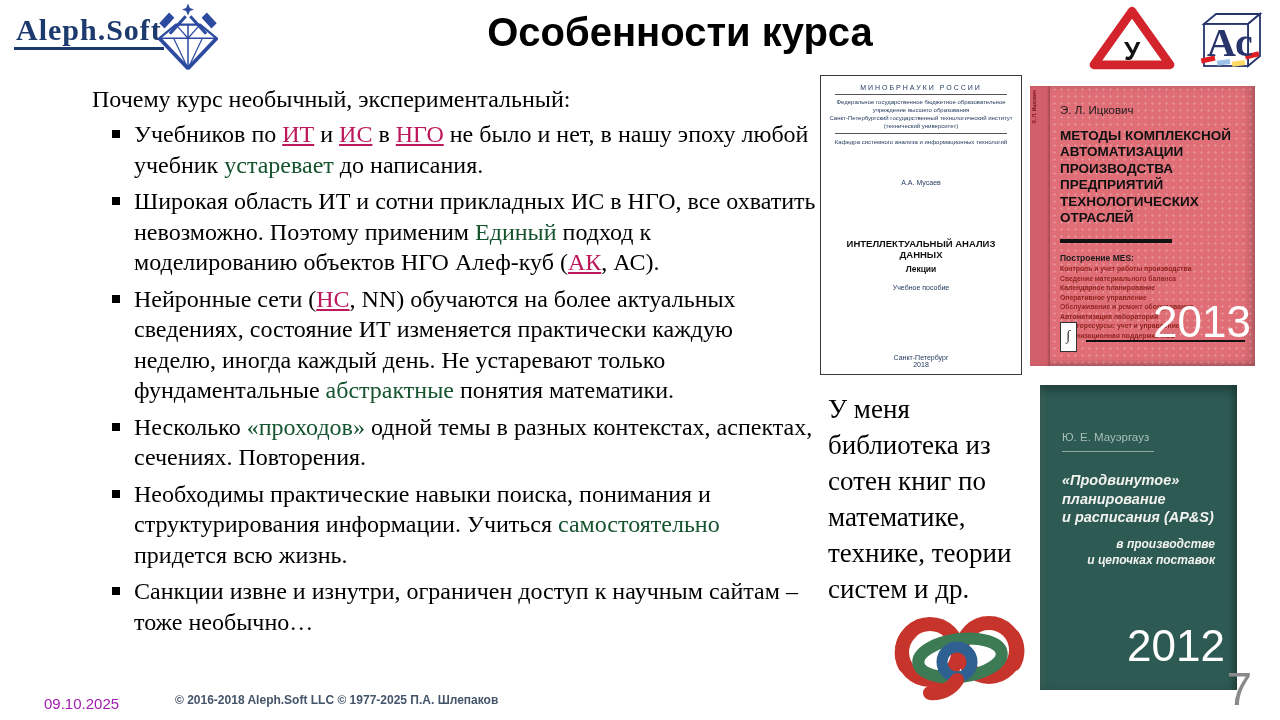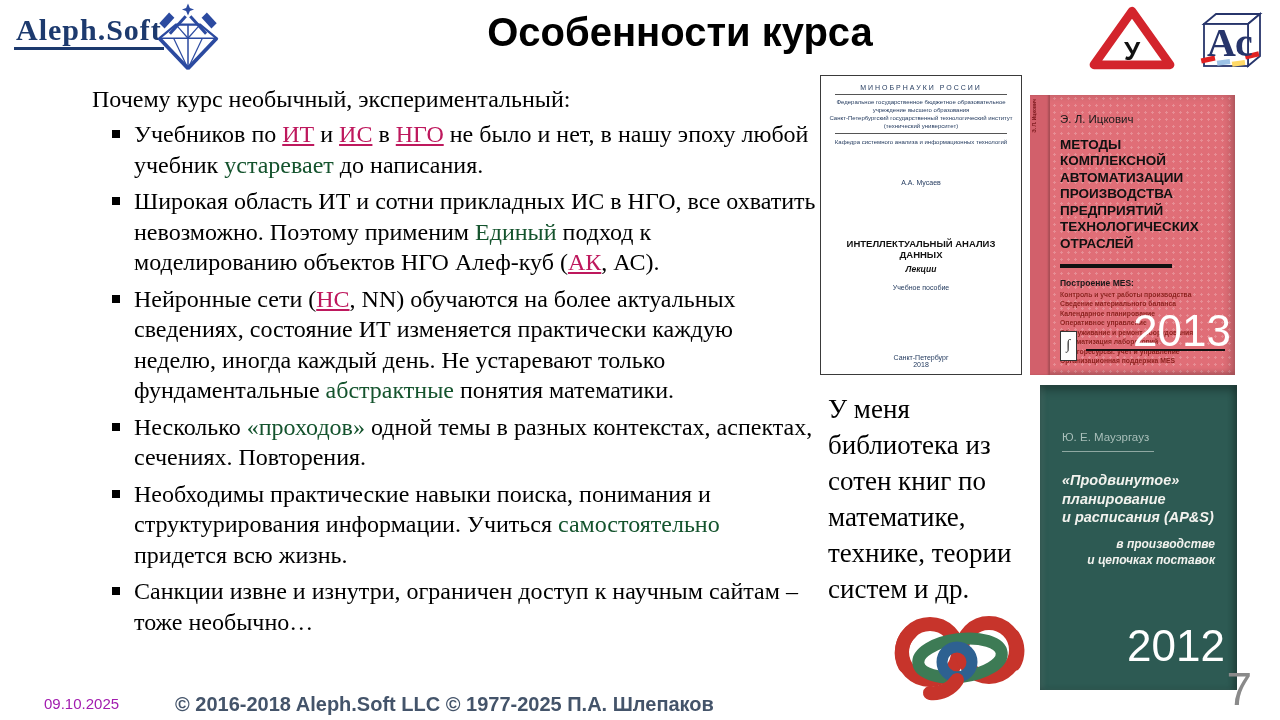--- a/index.html
+++ b/index.html
@@ -30,27 +30,27 @@
   .book1{position:absolute;left:820px;top:75px;width:202px;height:300px;background:#fff;
          border:1px solid #3a3a3a;font-family:"Liberation Sans",sans-serif;color:#233a5e;
          text-align:center;padding:8px 8px 6px 8px;box-sizing:border-box;
          display:flex;flex-direction:column;}
   .book1 .ministry{font-size:7px;letter-spacing:2px;color:#233a5e;}
   .book1 .rule{border:none;border-top:1px solid #555;margin:3px 6px;}
   .book1 .inst{font-size:6px;line-height:1.35;color:#233a5e;}
   .book1 .dept{font-size:6px;margin-top:2px;color:#233a5e;}
   .book1 .author{font-size:7px;margin-top:34px;color:#233a5e;}
   .book1 .b1title{font-size:9.5px;font-weight:bold;color:#111;margin-top:52px;}
-  .book1 .b1sub{font-size:8.5px;font-weight:bold;font-style:italic;color:#111;margin-top:4px;}
+  .book1 .b1sub{font-size:8.5px;font-weight:bold;color:#111;margin-top:4px;}
   .book1 .b1type{font-size:7px;margin-top:10px;color:#233a5e;}
   .book1 .city{font-size:7px;margin-top:auto;color:#233a5e;}
   .book1 .year{font-size:7px;color:#233a5e;}
 
   
-  .book2{position:absolute;left:1030px;top:95px;width:205px;height:280px;background:#E06E77;
+  .book2{position:absolute;left:1030px;top:86px;width:225px;height:280px;background:#E06E77;
          background-image:radial-gradient(circle,rgba(255,255,255,.22) 1px,transparent 1.2px);
          background-size:7px 7px;font-family:"Liberation Sans",sans-serif;
          box-shadow:inset -5px 0 8px rgba(0,0,0,.18), inset 0 -3px 4px rgba(0,0,0,.15);}
   .book2 .spine{position:absolute;left:0;top:0;bottom:0;width:20px;background:#d2606b;
          box-shadow:inset -2px 0 2px rgba(0,0,0,.2);overflow:hidden;}
   .book2 .spine-text{writing-mode:vertical-rl;transform:rotate(180deg);font-size:5px;
          font-weight:bold;color:#7c191d;line-height:1.1;padding:4px 2px;white-space:nowrap;}
   .book2 .inner{position:absolute;left:30px;right:10px;top:0;bottom:0;}
   .book2 .b2author{font-size:11.5px;color:#1a1a1a;margin-top:18px;}
   .book2 .b2title{font-size:13.5px;font-weight:bold;color:#111;line-height:1.22;margin-top:12px;}
@@ -80,21 +80,21 @@
   .book3 .b3sub{position:absolute;right:22px;top:152px;font-size:12px;font-weight:bold;
          font-style:italic;color:#f2f2ee;line-height:1.3;text-align:right;}
   .book3 .year-overlay{right:12px;bottom:22px;}
 
   .knot{position:absolute;left:885px;top:608px;}
 
   
   .footer-date{position:absolute;left:44px;top:695px;font-family:"Liberation Sans",sans-serif;
          font-size:15px;color:#a21caf;}
   .footer-copy{position:absolute;left:175px;top:693px;font-family:"Liberation Sans",sans-serif;
-         font-size:20px;font-weight:bold;color:#44546A;}
+         font-size:12px;font-weight:bold;color:#44546A;}
   .page-number{position:absolute;right:28px;top:666px;font-family:"Liberation Sans",sans-serif;
          font-size:46px;color:#8a8a8a;line-height:1;}
 
   .pre{white-space:pre-line;}
 </style>
 </head>
 <body>
 
 <div class="slide">
 

